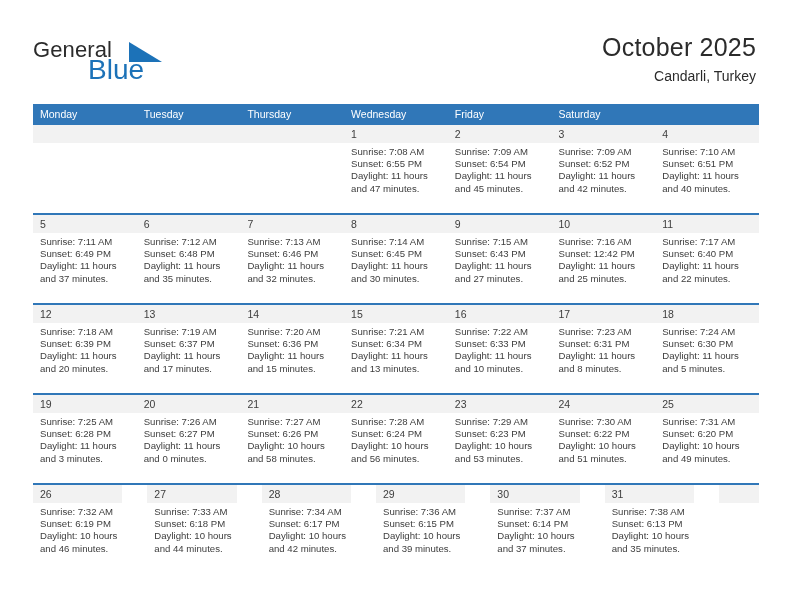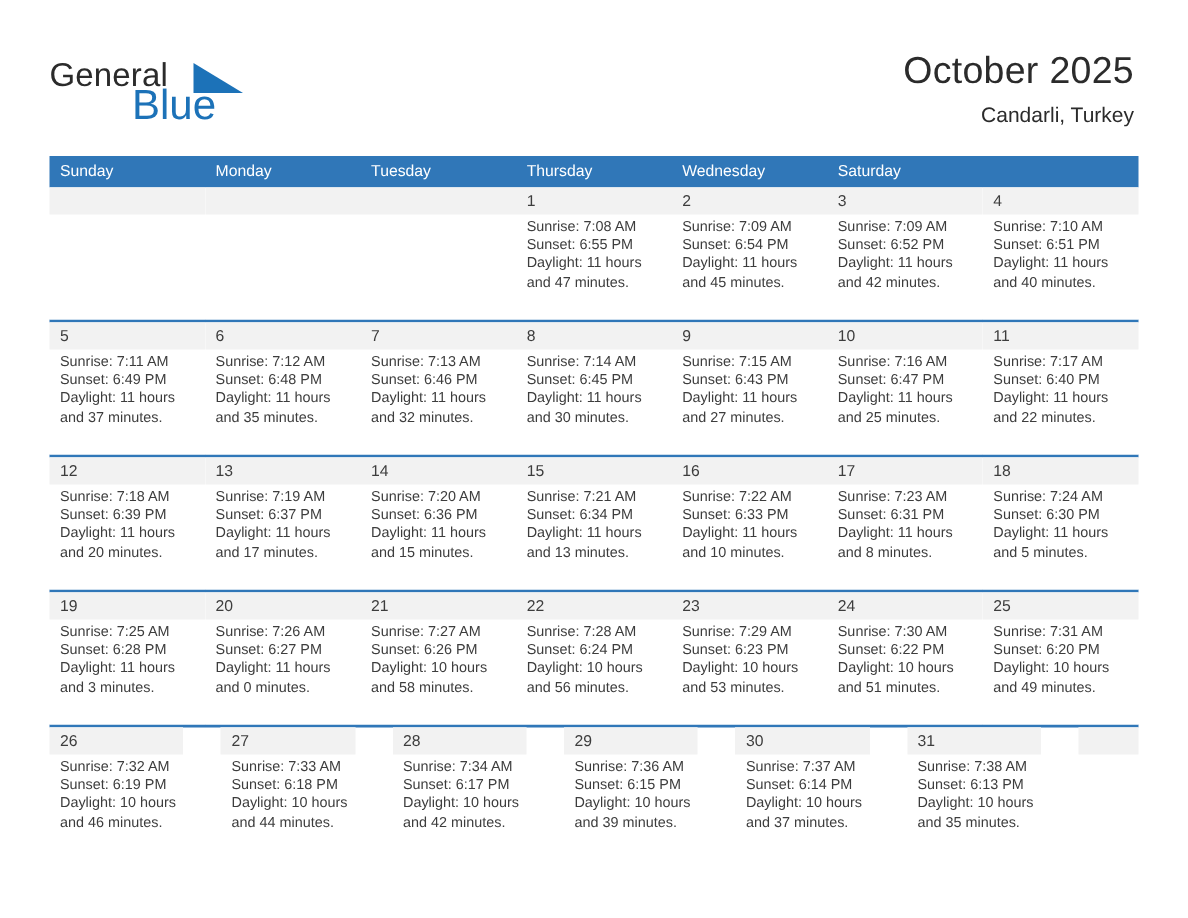--- a/index.html
+++ b/index.html
@@ -149,25 +149,25 @@
 
     <div class="title-block">
       <div class="cal-title">October 2025</div>
       <div class="cal-sub">Candarli, Turkey</div>
     </div>
 
   </div>
 
   <div class="calendar">
     <div class="dow-row">
-        <div class="dow-cell">Sunday</div>
         <div class="dow-cell">Monday</div>
         <div class="dow-cell">Tuesday</div>
         <div class="dow-cell">Thursday</div>
         <div class="dow-cell">Wednesday</div>
+        <div class="dow-cell">Friday</div>
         <div class="dow-cell">Saturday</div>
       </div>
     <div id="weeks-container">
         <div class="week-row">
           <div class="day-cell empty">
             <div class="day-head"></div>
             <div class="day-body"></div>
           </div>
           <div class="day-cell empty">
             <div class="day-head"></div>
@@ -257,21 +257,21 @@
               <div>Sunrise: 7:15 AM</div>
               <div>Sunset: 6:43 PM</div>
               <div>Daylight: 11 hours</div>
               <div>and 27 minutes.</div>
             </div>
           </div>
           <div class="day-cell">
             <div class="day-head">10</div>
             <div class="day-body">
               <div>Sunrise: 7:16 AM</div>
-              <div>Sunset: 6:47 PM</div>
+              <div>Sunset: 12:42 PM</div>
               <div>Daylight: 11 hours</div>
               <div>and 25 minutes.</div>
             </div>
           </div>
           <div class="day-cell">
             <div class="day-head">11</div>
             <div class="day-body">
               <div>Sunrise: 7:17 AM</div>
               <div>Sunset: 6:40 PM</div>
               <div>Daylight: 11 hours</div>

